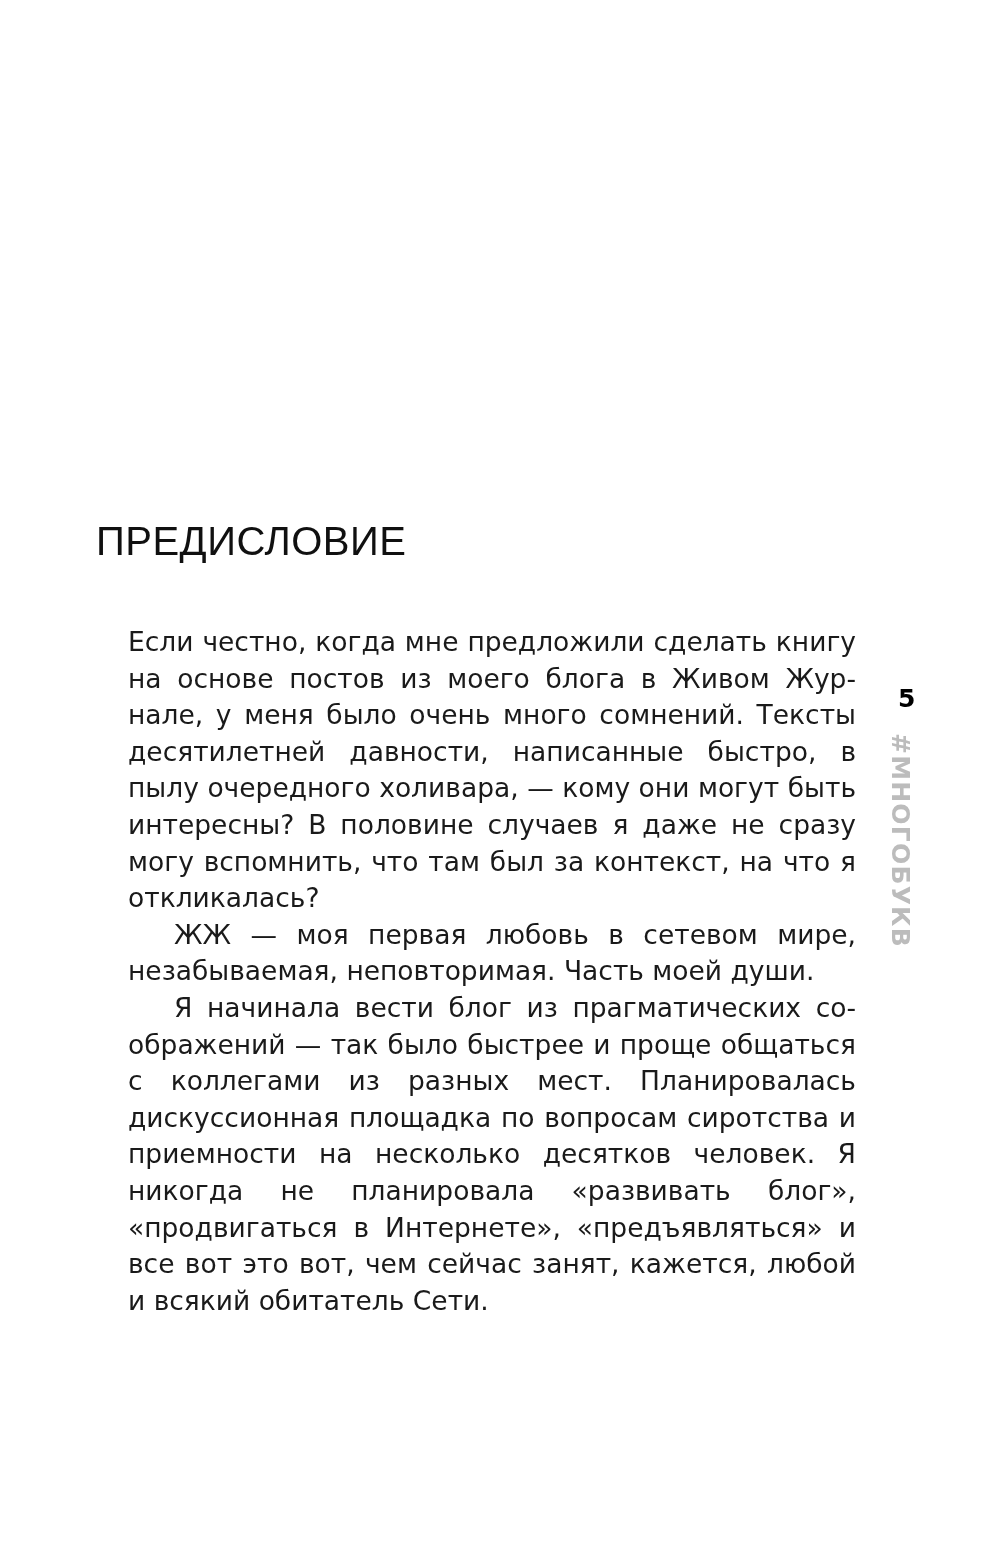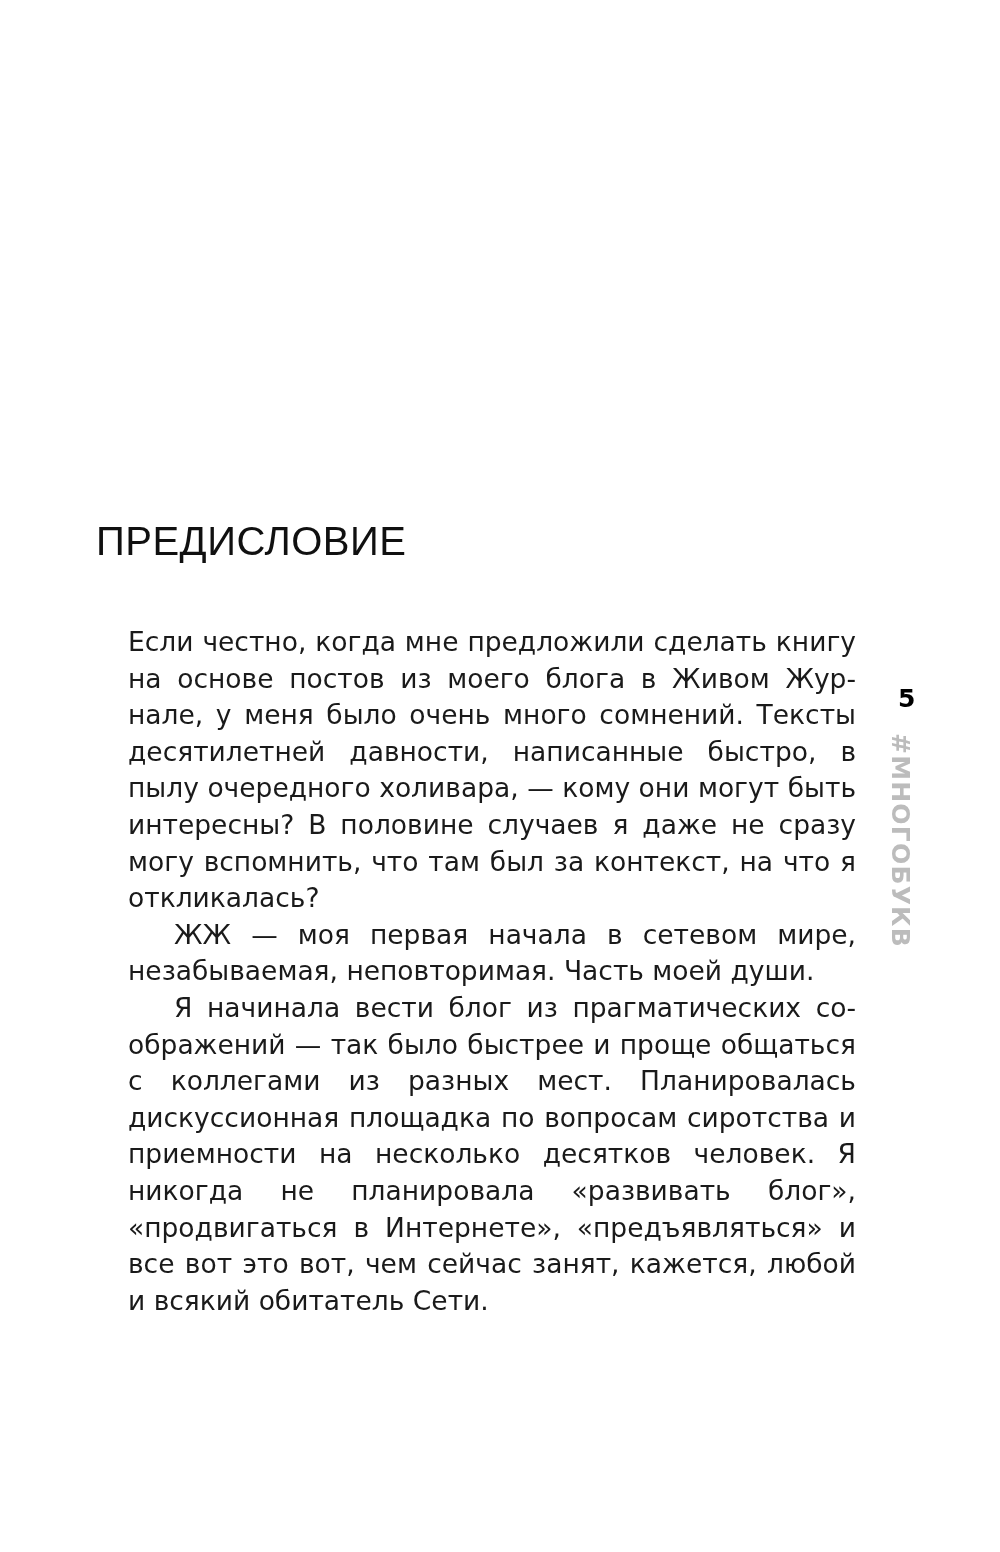--- a/index.html
+++ b/index.html
@@ -100,21 +100,21 @@
 <body>
 
 <div class="page">
 
   <div class="content">
 
     <h1 class="chapter-title">ПРЕДИСЛОВИЕ</h1>
 
     <div class="body-text">
       <p>Если честно, когда мне предложили сделать кни­гу на основе постов из моего блога в Живом Жур­нале, у меня было очень много сомнений. Тексты десятилетней давности, написанные быстро, в пылу очередного холивара, — кому они могут быть инте­ресны? В половине случаев я даже не сразу могу вспомнить, что там был за контекст, на что я откли­калась?</p>
-      <p class="indent">ЖЖ — моя первая начала в сетевом мире, неза­бываемая, неповторимая. Часть моей души.</p>
+      <p class="indent">ЖЖ — моя первая любовь в сетевом мире, неза­бываемая, неповторимая. Часть моей души.</p>
       <p class="indent">Я начинала вести блог из прагматических со­ображений — так было быстрее и проще общаться с коллегами из разных мест. Планировалась дискус­сионная площадка по вопросам сиротства и при­емности на несколько десятков человек. Я никог­да не планировала «развивать блог», «продвигаться в Интернете», «предъявляться» и все вот это вот, чем сейчас занят, кажется, любой и всякий обитатель Сети.</p>
     </div>
 
   </div>
 
   <div class="margin-block">
     <div class="page-number">5</div>
     <div class="running-head">#МНОГОБУКВ</div>
   </div>
 

